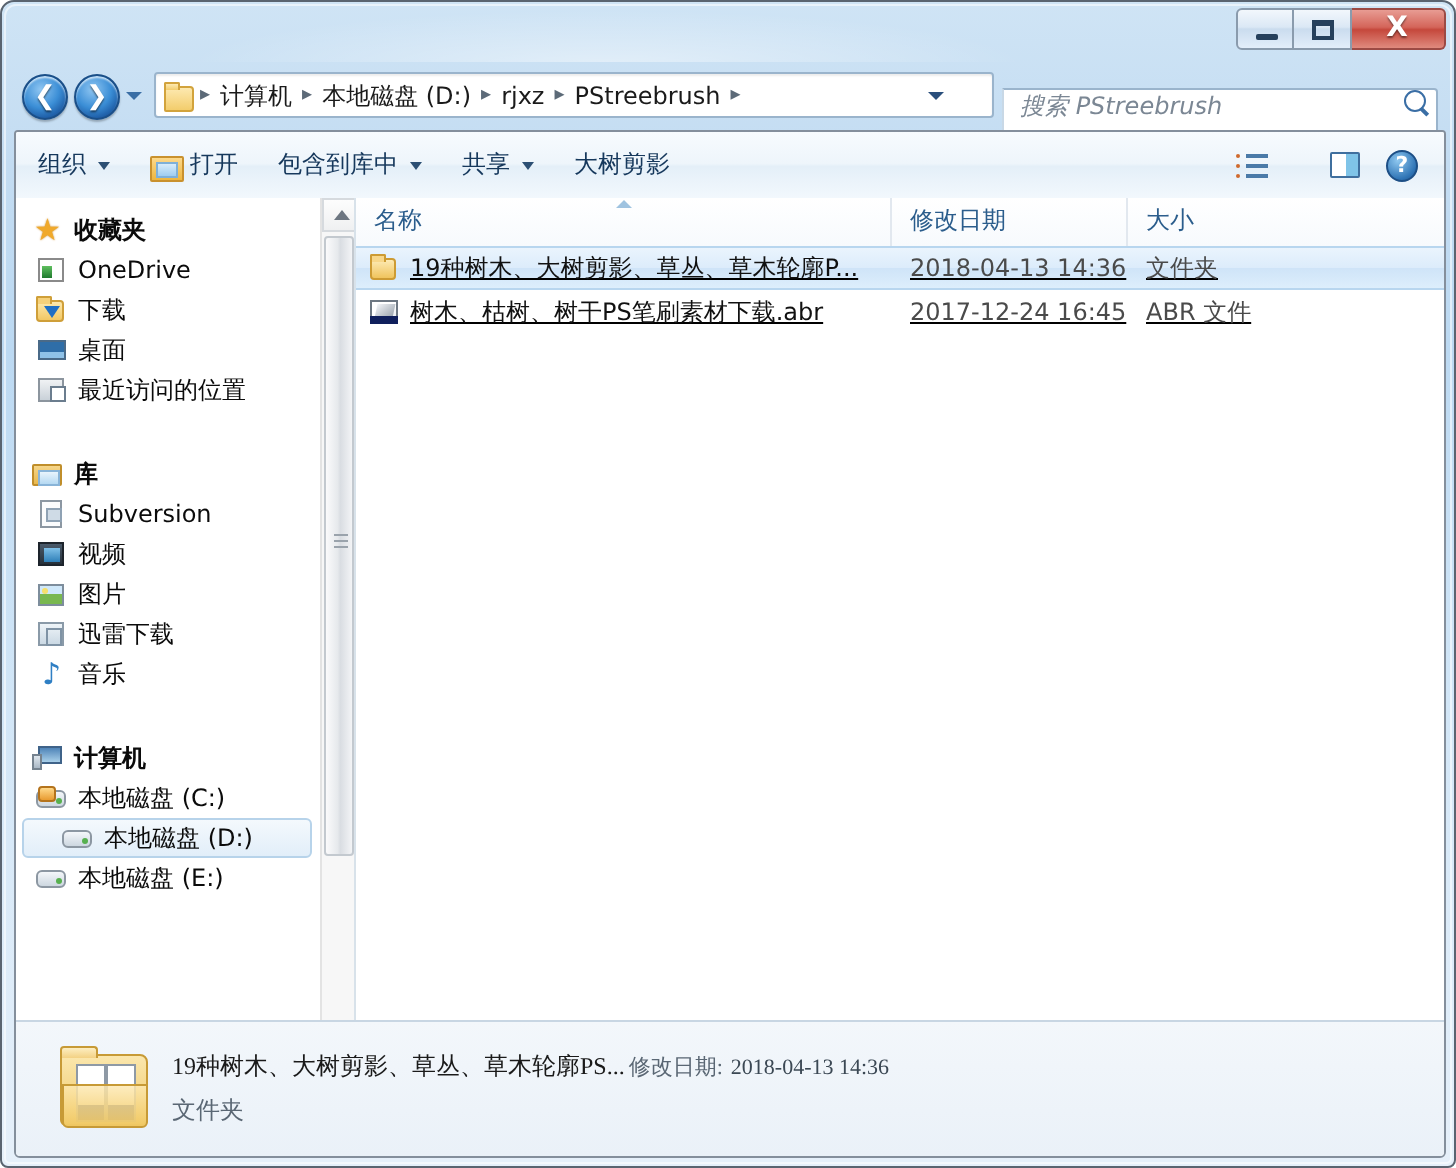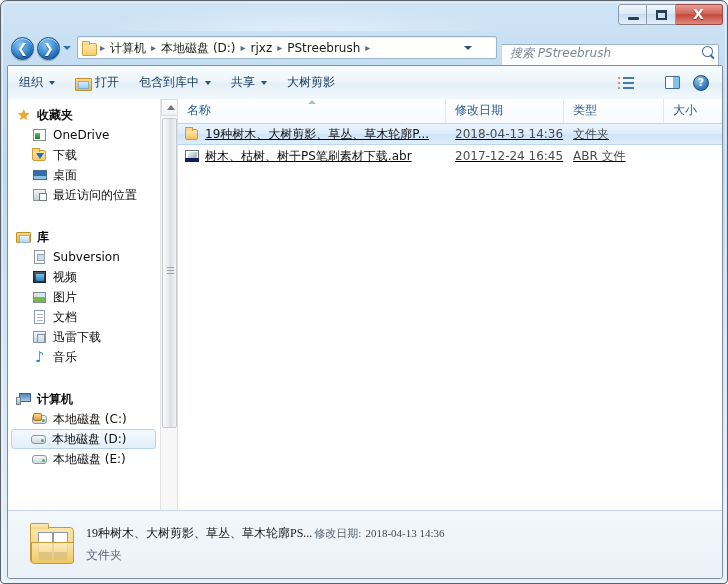--- a/index.html
+++ b/index.html
@@ -305,21 +305,21 @@
   #nav-sb-grip i {
     display: block; width: 7px; height: 1px; background: #9aa3ac; margin-bottom: 2px;
   }
   .navgroup { margin-top: 6px; }
   .navrow {
     display: flex; align-items: center;
     height: 20px; padding-left: 8px;
     font-size: 12px; color: #0b0b0b; white-space: nowrap;
     cursor: default; position: relative;
   }
-  .navrow.child { padding-left: 24px; }
+  .navrow.child { padding-left: 10px; }
   .navrow.selected {
     background: linear-gradient(to bottom, #f4f9fd, #e2eef9);
     border: 1px solid #b7d3ea;
     border-radius: 3px;
     margin: 0 4px 0 3px;
     padding-left: 19px;
     height: 20px;
     box-sizing: border-box;
   }
   .navicon {
@@ -757,30 +757,20 @@
             <span class="navlabel">视频</span>
           </div>
           <div class="navrow child">
             <span class="navicon">
                 <i class="ic-pic"></i>
               </span>
             <span class="navlabel">图片</span>
           </div>
           <div class="navrow child">
             <span class="navicon">
-                <i class="ic-doc">
-                  <i style="top:3px"></i>
-                  <i style="top:6px"></i>
-                  <i style="top:9px"></i>
-                </i>
-              </span>
-            <span class="navlabel">文档</span>
-          </div>
-          <div class="navrow child">
-            <span class="navicon">
                 <i class="ic-thunder"></i>
               </span>
             <span class="navlabel">迅雷下载</span>
           </div>
           <div class="navrow child">
             <span class="navicon">
                 <i class="ic-music"></i>
               </span>
             <span class="navlabel">音乐</span>
           </div>
@@ -832,23 +822,20 @@
 
       <div id="listpane">
 
         <div id="colheader">
           <div class="colcell" style="width:268px">
             <span>名称</span>
             <i class="sortmark"></i>
           </div>
           <div class="colcell" style="width:118px">
             <span>修改日期</span>
-          </div>
-          <div class="colcell" style="width:100px">
-            <span>类型</span>
           </div>
           <div class="colcell" style="width:59px;border-right:none">
             <span>大小</span>
           </div>
         </div>
 
         <div id="rows">
           <div class="filerow selected">
             <span class="cell-name" style="width:268px">
               <span class="rowicon">

